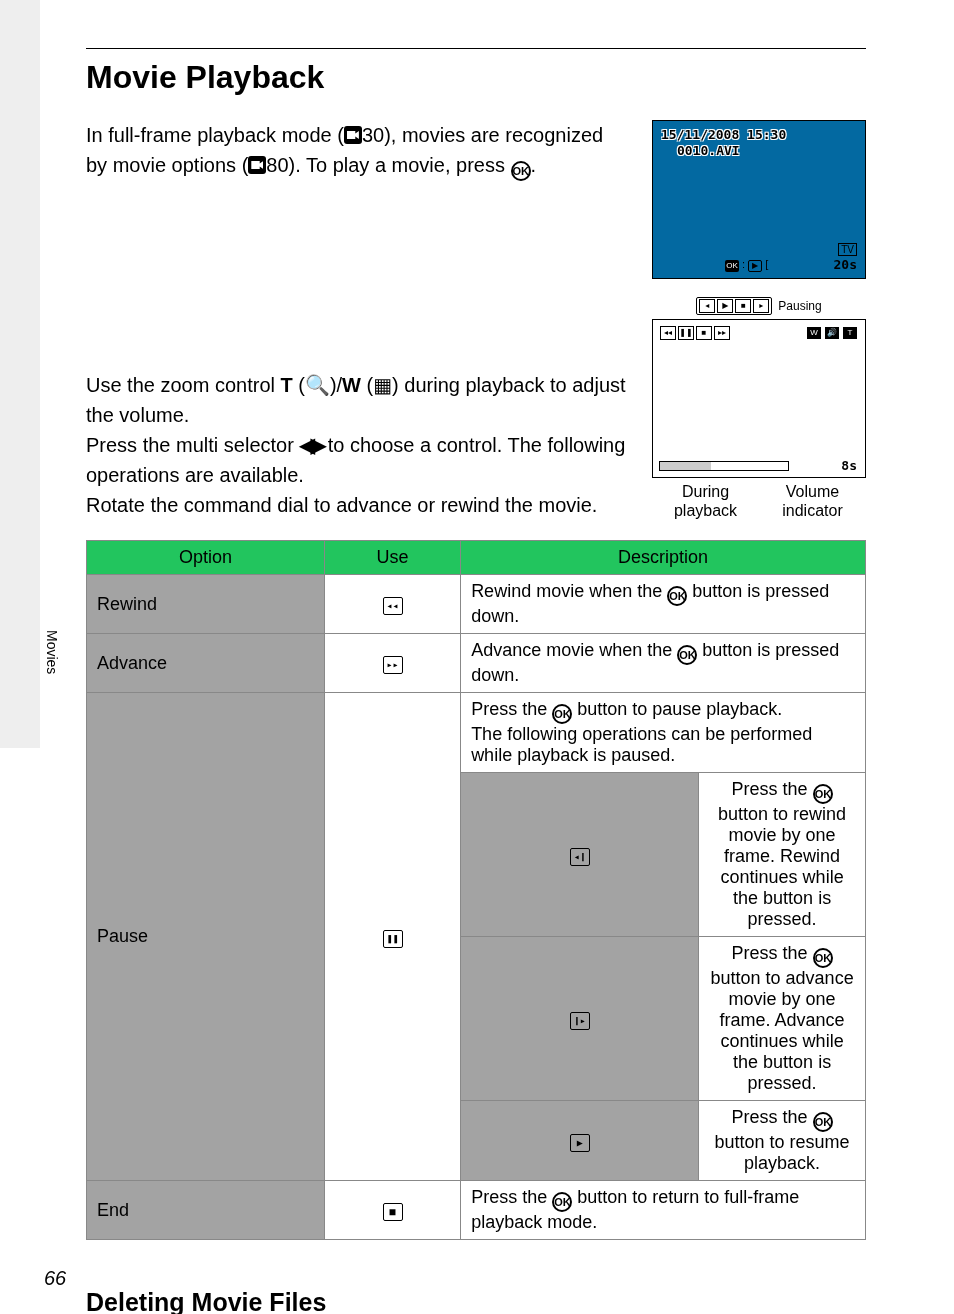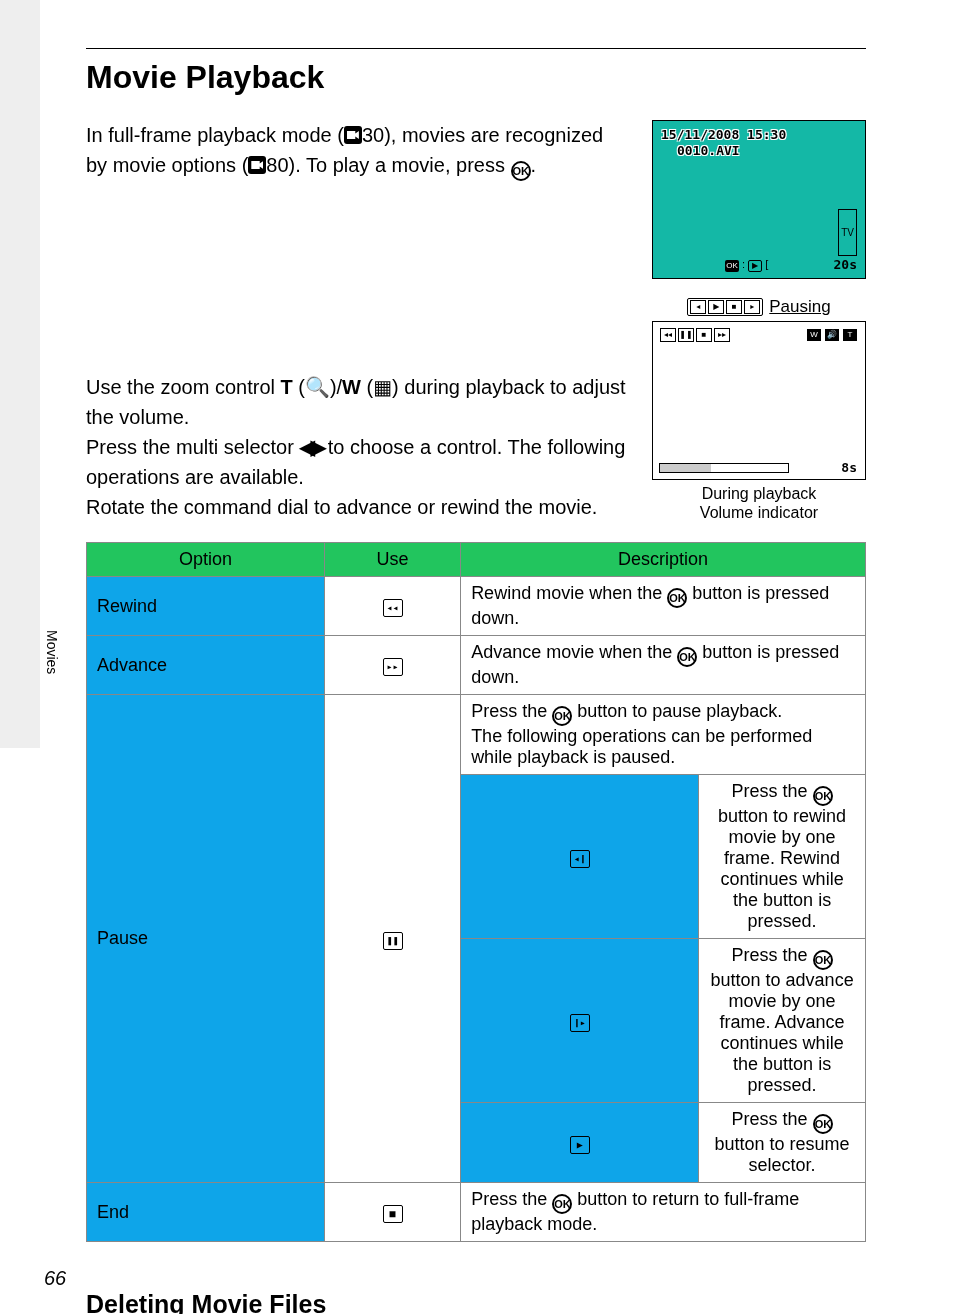--- a/index.html
+++ b/index.html
@@ -9,49 +9,49 @@
   .content { position: absolute; left: 86px; top: 48px; width: 780px; }
   .hr-top { border-top: 1px solid #000; margin-bottom: 10px; }
   h1 { font-size: 32px; font-weight: bold; margin-bottom: 24px; }
   .intro-row { display: flex; gap: 24px; margin-bottom: 18px; }
   .intro-text { flex: 1; line-height: 1.5; }
   .camera-ref { display: inline-block; width: 18px; height: 18px; background: #000; border-radius: 3px; vertical-align: -2px; position: relative; }
   .camera-ref::after { content: ""; position: absolute; left: 3px; top: 5px; width: 12px; height: 8px; background: #fff; clip-path: polygon(0 0, 70% 0, 70% 30%, 100% 0, 100% 100%, 70% 70%, 70% 100%, 0 100%); }
   .ok-btn { display: inline-block; width: 20px; height: 20px; border: 2px solid #000; border-radius: 50%; font-size: 11px; font-weight: bold; text-align: center; line-height: 17px; vertical-align: -3px; }
   .zoom-t, .zoom-w { font-weight: bold; }
   .lr-arrows { font-weight: bold; letter-spacing: -4px; }
-  .screen-box { border: 1px solid #000; width: 214px; height: 159px; position: relative; font-size: 13px; background: #14b8a6; }
+  .screen-box { border: 1px solid #000; width: 214px; height: 159px; position: relative; font-size: 13px; background: #0369a1; }
   .screen-date { position: absolute; top: 6px; left: 8px; font-family: monospace; font-size: 13px; font-weight: bold; text-shadow: 1px 1px 0 #fff, -1px -1px 0 #fff, 1px -1px 0 #fff, -1px 1px 0 #fff; }
   .screen-file { position: absolute; top: 22px; left: 24px; font-family: monospace; font-size: 13px; font-weight: bold; text-shadow: 1px 1px 0 #fff, -1px -1px 0 #fff, 1px -1px 0 #fff, -1px 1px 0 #fff; }
-  .screen-tv { position: absolute; right: 8px; bottom: 22px; font-size: 10px; border: 1px solid #000; padding: 17px 2px; }
+  .screen-tv { position: absolute; right: 8px; bottom: 22px; font-size: 10px; border: 1px solid #000; padding: 0 2px; }
   .screen-time { position: absolute; right: 8px; bottom: 6px; font-family: monospace; font-size: 13px; font-weight: bold; }
   .screen-ok { position: absolute; left: 72px; bottom: 6px; font-size: 11px; }
   .screen-ok .ok-small { display: inline-block; width: 14px; height: 12px; background: #000; color: #fff; font-size: 8px; text-align: center; line-height: 12px; border-radius: 2px; }
   .screen-ok .play-small { display: inline-block; width: 14px; height: 12px; border: 1px solid #000; font-size: 8px; text-align: center; line-height: 10px; border-radius: 2px; }
   .second-row { display: flex; gap: 24px; margin-bottom: 8px; align-items: flex-end; }
   .second-text { flex: 1; line-height: 1.5; }
   .playback-diagram { width: 214px; }
   .pb-top-controls { display: flex; align-items: center; gap: 6px; margin-bottom: 4px; justify-content: center; }
   .ctrl-group { display: flex; border: 1px solid #000; border-radius: 2px; padding: 1px; }
   .ctrl-btn { width: 16px; height: 14px; border: 1px solid #000; font-size: 8px; text-align: center; line-height: 12px; margin: 0 1px; }
-  .pb-label { font-size: 17px; text-decoration: underline; }
+  .pb-label { font-size: 12px; }
   .pb-screen { border: 1px solid #000; width: 214px; height: 159px; position: relative; }
   .pb-inner-controls { position: absolute; top: 6px; left: 6px; display: flex; }
   .pb-inner-controls .ctrl-btn { background: #fff; }
   .vol-ind { position: absolute; top: 6px; right: 6px; display: flex; }
   .vol-ind .ctrl-btn { background: #000; color: #fff; border-color: #fff; }
   .progress { position: absolute; bottom: 6px; left: 6px; width: 130px; height: 10px; border: 1px solid #000; }
   .progress-fill { width: 40%; height: 100%; background: #ccc; }
   .time-left { position: absolute; bottom: 4px; right: 8px; font-family: monospace; font-size: 13px; font-weight: bold; margin-left: 36px; }
-  .pb-bottom-labels { display: flex; justify-content: space-between; font-size: 16px; text-align: center; margin-top: 4px; flex-direction: column; }
+  .pb-bottom-labels { display: flex; justify-content: space-between; font-size: 16px; text-align: center; margin-top: 4px; }
   .pb-bottom-labels div { flex: 1; line-height: 1.2; }
   table { width: 100%; border-collapse: collapse; margin-top: 20px; font-size: 18px; }
   th, td { border: 1px solid #888; padding: 6px 10px; }
   th { background: #22c55e; font-weight: normal; text-align: center; }
-  td:first-child { background: #0ea5e9; width: 140px; }
+  td:first-child { background: #a3a3a3; width: 140px; }
   td:nth-child(2) { text-align: center; width: 80px; }
   .sub-icon-cell { width: 50px; text-align: center; }
   .icon-box { display: inline-block; width: 20px; height: 18px; border: 1.5px solid #000; border-radius: 2px; font-size: 10px; text-align: center; line-height: 15px; font-family: monospace; }
   h2 { font-size: 25px; font-weight: bold; margin-top: 48px; margin-bottom: 10px; }
   .side-tab { position: absolute; left: 44px; top: 630px; writing-mode: vertical-rl; font-size: 14px; }
   .page-num { position: absolute; left: 44px; bottom: 24px; font-style: italic; font-size: 20px; }
 </style>
 </head>
 <body>
 
@@ -141,21 +141,21 @@
       <tr>
         <td class="sub-icon-cell"><span class="icon-box">◂❙</span></td>
         <td><span>Press the </span><span class="ok-btn">OK</span><span> button to rewind movie by one frame. Rewind continues while the button is pressed.</span></td>
       </tr>
       <tr>
         <td class="sub-icon-cell"><span class="icon-box">❙▸</span></td>
         <td><span>Press the </span><span class="ok-btn">OK</span><span> button to advance movie by one frame. Advance continues while the button is pressed.</span></td>
       </tr>
       <tr>
         <td class="sub-icon-cell"><span class="icon-box">▶</span></td>
-        <td><span>Press the </span><span class="ok-btn">OK</span><span> button to resume selector.</span></td>
+        <td><span>Press the </span><span class="ok-btn">OK</span><span> button to resume playback.</span></td>
       </tr>
       <tr>
         <td>End</td>
         <td><span class="icon-box">■</span></td>
         <td colspan="2"><span>Press the </span><span class="ok-btn">OK</span><span> button to return to full-frame playback mode.</span></td>
       </tr>
     </tbody>
       </table>
 
     <h2>Deleting Movie Files</h2>

